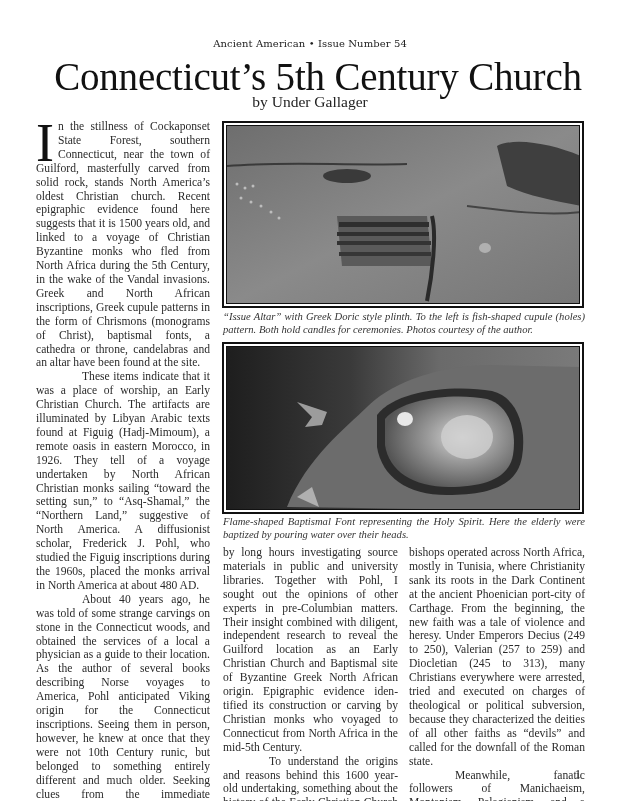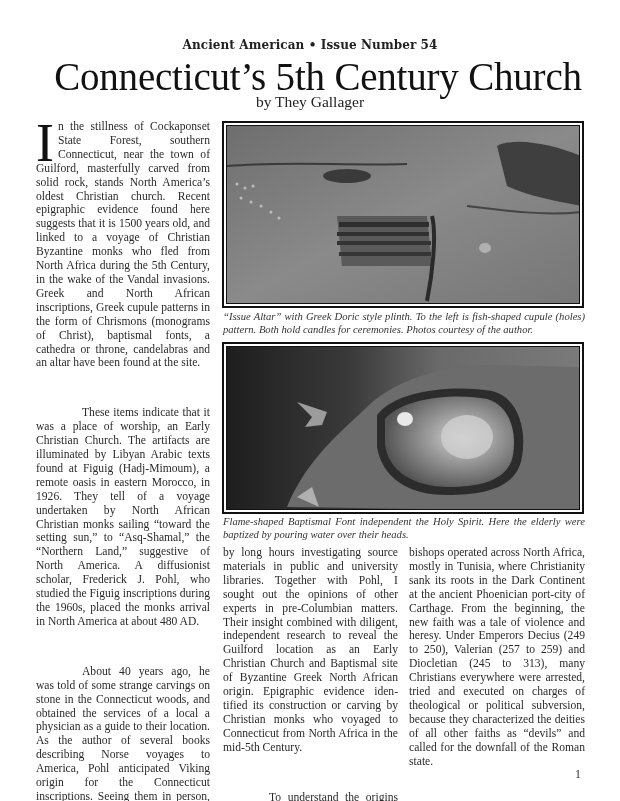--- a/index.html
+++ b/index.html
@@ -1,28 +1,28 @@
 <!DOCTYPE html>
 <html><head>
 <meta charset="utf-8">
 <style>
   html, body { margin: 0; padding: 0; background: #ffffff; }
   body { width: 620px; height: 801px; position: relative; overflow: hidden;
          font-family: "DejaVu Serif", "Liberation Serif", serif; color: #1a1a1a; }
   .header-line { position: absolute; top: 38px; left: 0; width: 620px; text-align: center;
-                 font-size: 12px; letter-spacing: 0.1px; color: #222; font-weight: bold; }
+                 font-size: 10px; letter-spacing: 0.1px; color: #222; }
   .title { position: absolute; top: 57px; left: 8px; width: 620px; text-align: center;
            font-family: "Liberation Serif", serif; font-size: 39px; line-height: 40px; color: #111;
            letter-spacing: -0.2px; }
   .byline { position: absolute; top: 93px; left: 0; width: 620px; text-align: center;
             font-family: "Liberation Serif", serif; font-size: 15.5px; color: #222; }
   .col { position: absolute; font-family: "Liberation Serif", serif; font-size: 11.6px; line-height: 13.9px;
          text-align: justify; color: #2a2a2a; hyphens: manual; }
   .col p { margin: 0; }
-  .col p.indent { text-indent: 46px; margin-top: 36px; }
+  .col p.indent { text-indent: 46px; }
   .col1 { left: 36px; top: 120px; width: 174px; }
   .col2 { left: 223px; top: 546px; width: 175px; }
   .col3 { left: 409px; top: 546px; width: 176px; }
   .dropcap { float: left; font-family: "Liberation Serif", serif; font-size: 54px; line-height: 42px;
              margin: 2px 4px -4px 0; color: #111; }
   .photo { position: absolute; left: 222px; width: 362px; box-sizing: border-box;
            border: 2px solid #111; padding: 2px; background: #fff; }
   .photo .inner { width: 100%; height: 100%; border: 1px solid #111; box-sizing: border-box; overflow: hidden; position: relative; }
   .photo1 { top: 121px; height: 187px; }
   .photo2 { top: 342px; height: 172px; }
@@ -32,21 +32,21 @@
   .cap2 { top: 516px; }
   .page-num { position: absolute; left: 575px; top: 767px; font-family: "Liberation Serif", serif;
               font-size: 12px; color: #333; }
   svg { display: block; }
 </style>
 </head>
 <body>
 
 <div class="header-line">Ancient American • Issue Number 54</div>
 <div class="title">Connecticut’s 5th Century Church</div>
-<div class="byline">by They Gallager</div>
+<div class="byline">by Under Gallager</div>
 
 <div class="col col1">
   <p><span class="dropcap">I</span><span>n the stillness of Cockaponset State Forest, southern Connecticut, near the town of Guilford, masterfully carved from solid rock, stands North America’s oldest Christian church. Recent epigraphic evidence found here suggests that it is 1500 years old, and linked to a voyage of Christian Byzantine monks who fled from North Africa during the 5th Century, in the wake of the Vandal invasions. Greek and North African inscriptions, Greek cupule patterns in the form of Chrismons (monograms of Christ), baptismal fonts, a cathedra or throne, candelabras and an altar have been found at the site.</span></p>
   <p class="indent">These items indicate that it was a place of worship, an Early Christian Church. The artifacts are illuminated by Libyan Arabic texts found at Figuig (Hadj-Mimoum), a remote oasis in east­ern Morocco, in 1926. They tell of a voy­age undertaken by North African Christian monks sailing “toward the set­ting sun,” to “Asq-Shamal,” the “Northern Land,” suggestive of North America. A diffusionist scholar, Frederick J. Pohl, who studied the Figuig inscriptions during the 1960s, placed the monks arrival in North America at about 480 AD.</p>
   <p class="indent">About 40 years ago, he was told of some strange carvings on stone in the Connecticut woods, and obtained the services of a local a physician as a guide to their location. As the author of several books describing Norse voyages to America, Pohl anticipated Viking origin for the Connecticut inscriptions. Seeing them in person, however, he knew at once that they were not 10th Century runic, but belonged to something entire­ly different and much older. Seeking clues from the immediate environment, he noticed a nearby cove suitable as a land-fall for ships was visible from the inscriptions.</p>
 
 </div>
 
 <div class="photo photo1">
   <div class="inner">
@@ -114,21 +114,21 @@
       <path d="M60 160 C80 110 120 80 140 60 C160 40 200 20 260 18 L354 20 L354 164 Z" fill="#6c6c6c"></path>
       <path d="M150 68 C170 42 230 38 265 44 C290 50 300 80 295 110 C290 140 260 148 220 148 C180 148 155 130 150 100 Z" fill="#2c2c2c"></path>
       <path d="M158 72 C176 50 230 46 260 52 C282 58 290 84 286 108 C282 132 256 140 222 140 C186 140 162 124 158 98 Z" fill="url(#font2)"></path>
       <ellipse cx="178" cy="72" rx="8" ry="7" fill="#e8e8e8"></ellipse>
       <ellipse cx="240" cy="90" rx="26" ry="22" fill="#d0d0d0" opacity="0.8"></ellipse>
       <path d="M70 55 L85 70 L78 80 L95 78 L100 65 Z" fill="#9c9c9c"></path>
       <path d="M70 150 L85 140 L92 160 Z" fill="#b0b0b0"></path>
     </svg>
   </div>
 </div>
-<div class="caption cap2">Flame-shaped Baptismal Font independent the Holy Spirit. Here the elderly were baptized by pouring water over their heads.</div>
+<div class="caption cap2">Flame-shaped Baptismal Font representing the Holy Spirit. Here the elderly were baptized by pouring water over their heads.</div>
 
 <div class="col col2">
   <p>by long hours investigating source mate­rials in public and university libraries. Together with Pohl, I sought out the opinions of other experts in pre-Columbian matters. Their insight com­bined with diligent, independent research to reveal the Guilford location as an Early Christian Church and Baptismal site of Byzantine Greek North African origin. Epigraphic evidence iden­tified its construction or carving by Christian monks who voyaged to Connecticut from North Africa in the mid-5th Century.</p>
   <p class="indent">To understand the origins and rea­sons behind this 1600 year-old undertak­ing, something about the history of the Early Christian Church during this peri­od is needed. By 430 AD, more than 600</p>
 </div>
 
 <div class="col col3">
   <p>bishops operated across North Africa, mostly in Tunisia, where Christianity sank its roots in the Dark Continent at the ancient Phoenician port-city of Carthage. From the beginning, the new faith was a tale of violence and heresy. Under Emperors Decius (249 to 250), Valerian (257 to 259) and Diocletian (245 to 313), many Christians everywhere were arrested, tried and executed on charges of theological or political subver­sion, because they characterized the deities of all other faiths as “devils” and called for the downfall of the Roman state.</p>
   <p class="indent">Meanwhile, fanatic followers of Manichaeism, Montanism, Pelagianism, and a dozen other, largely forgotten here­sies fought bitterly between themselves</p>
 </div>

